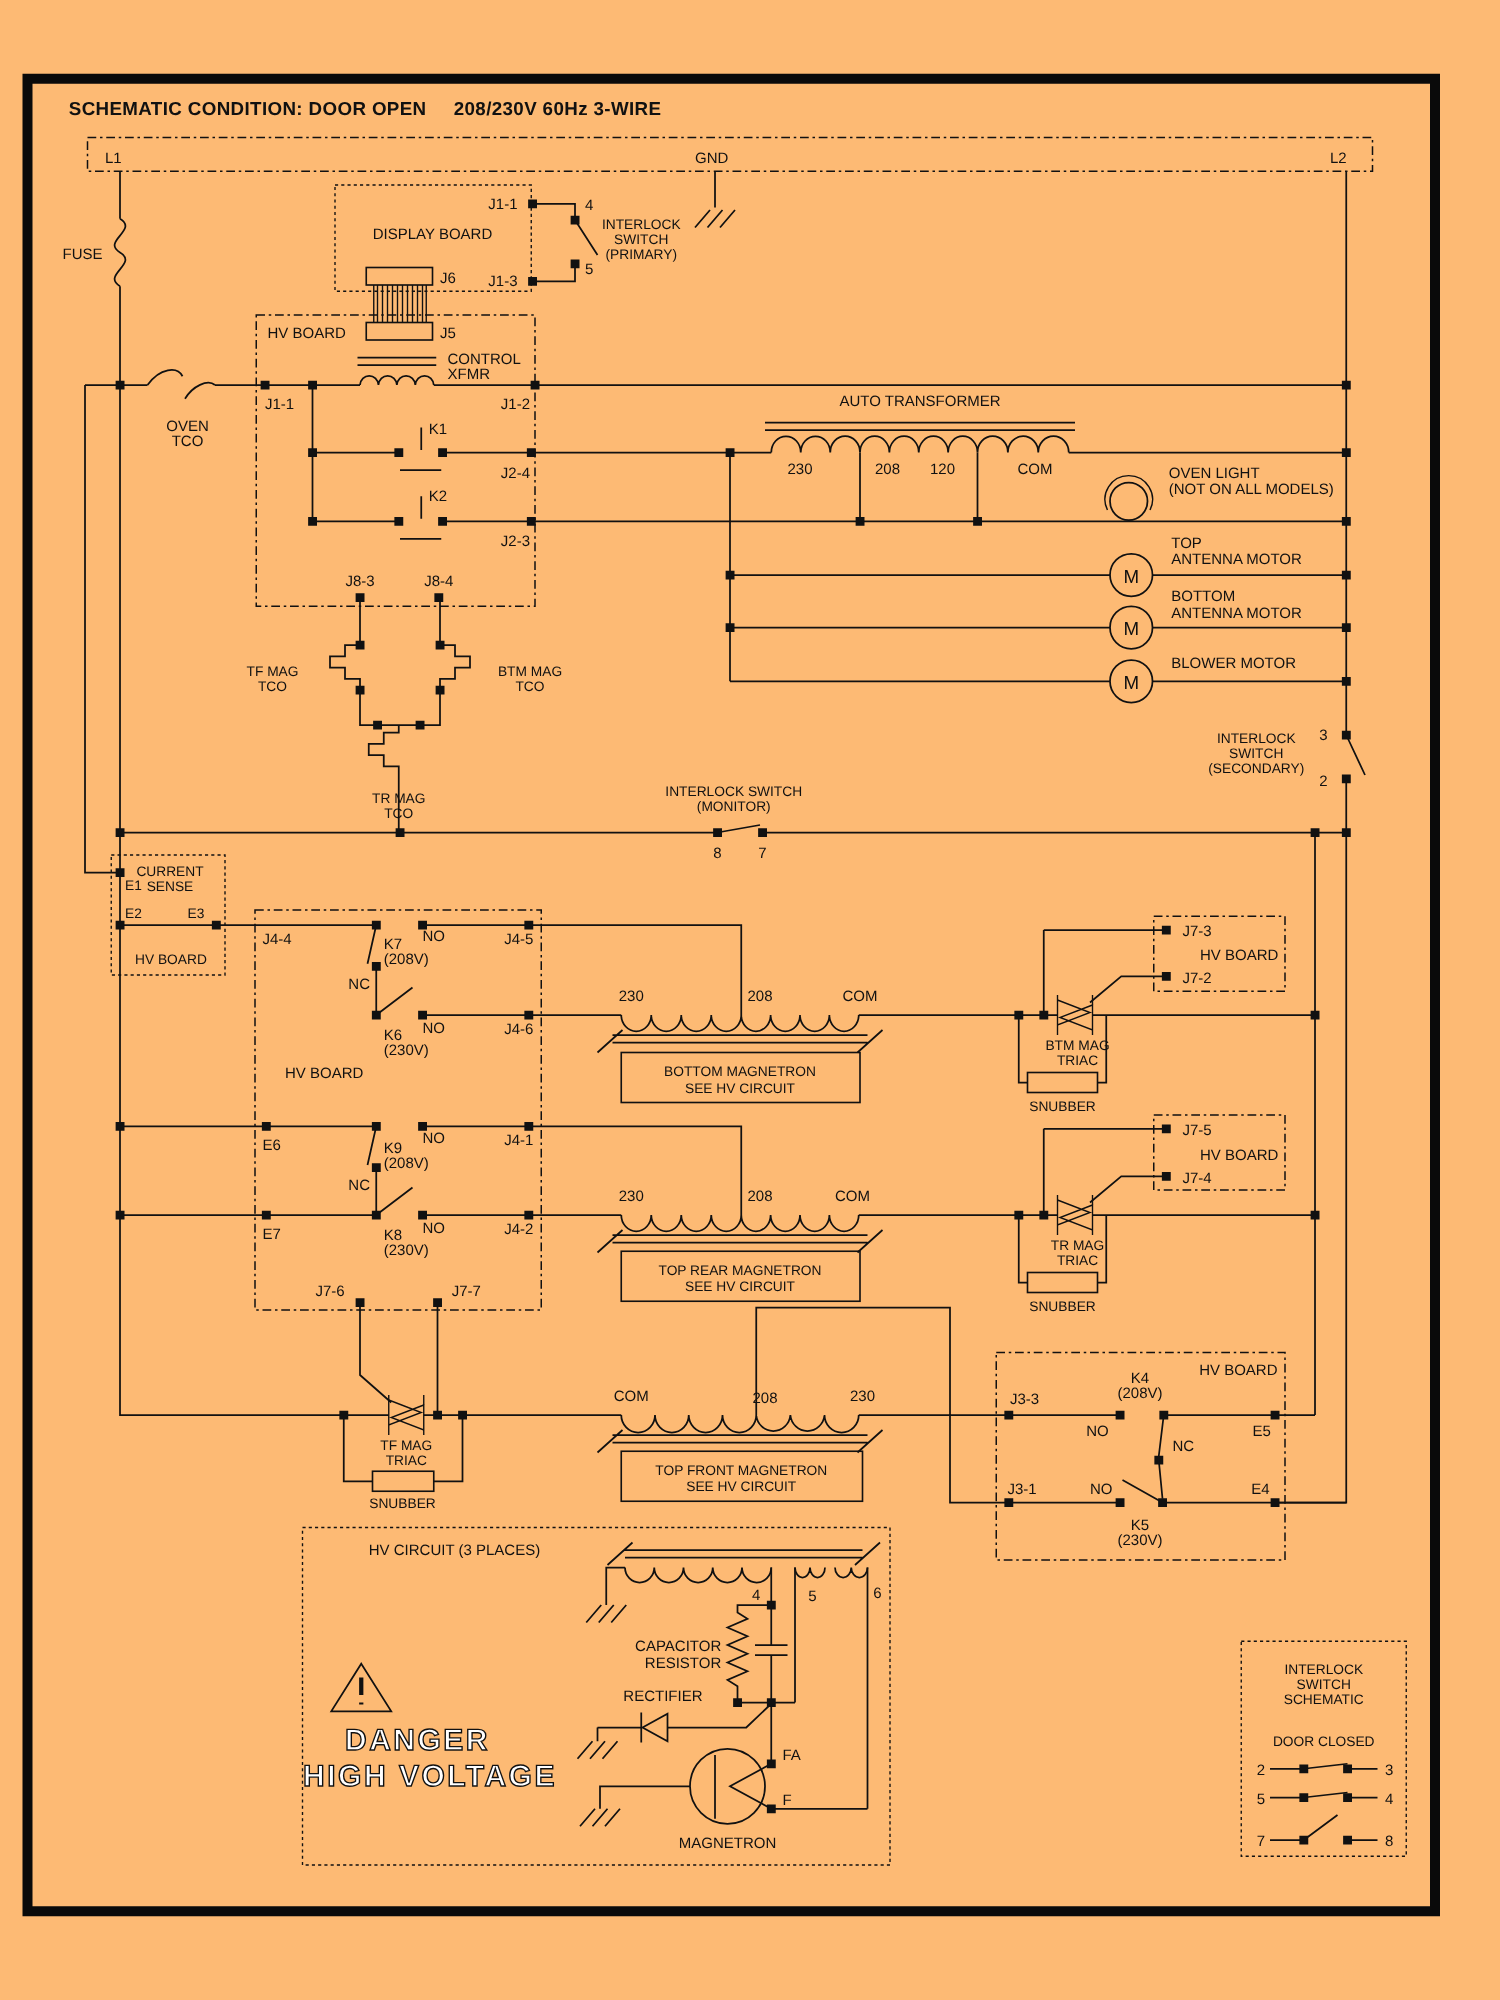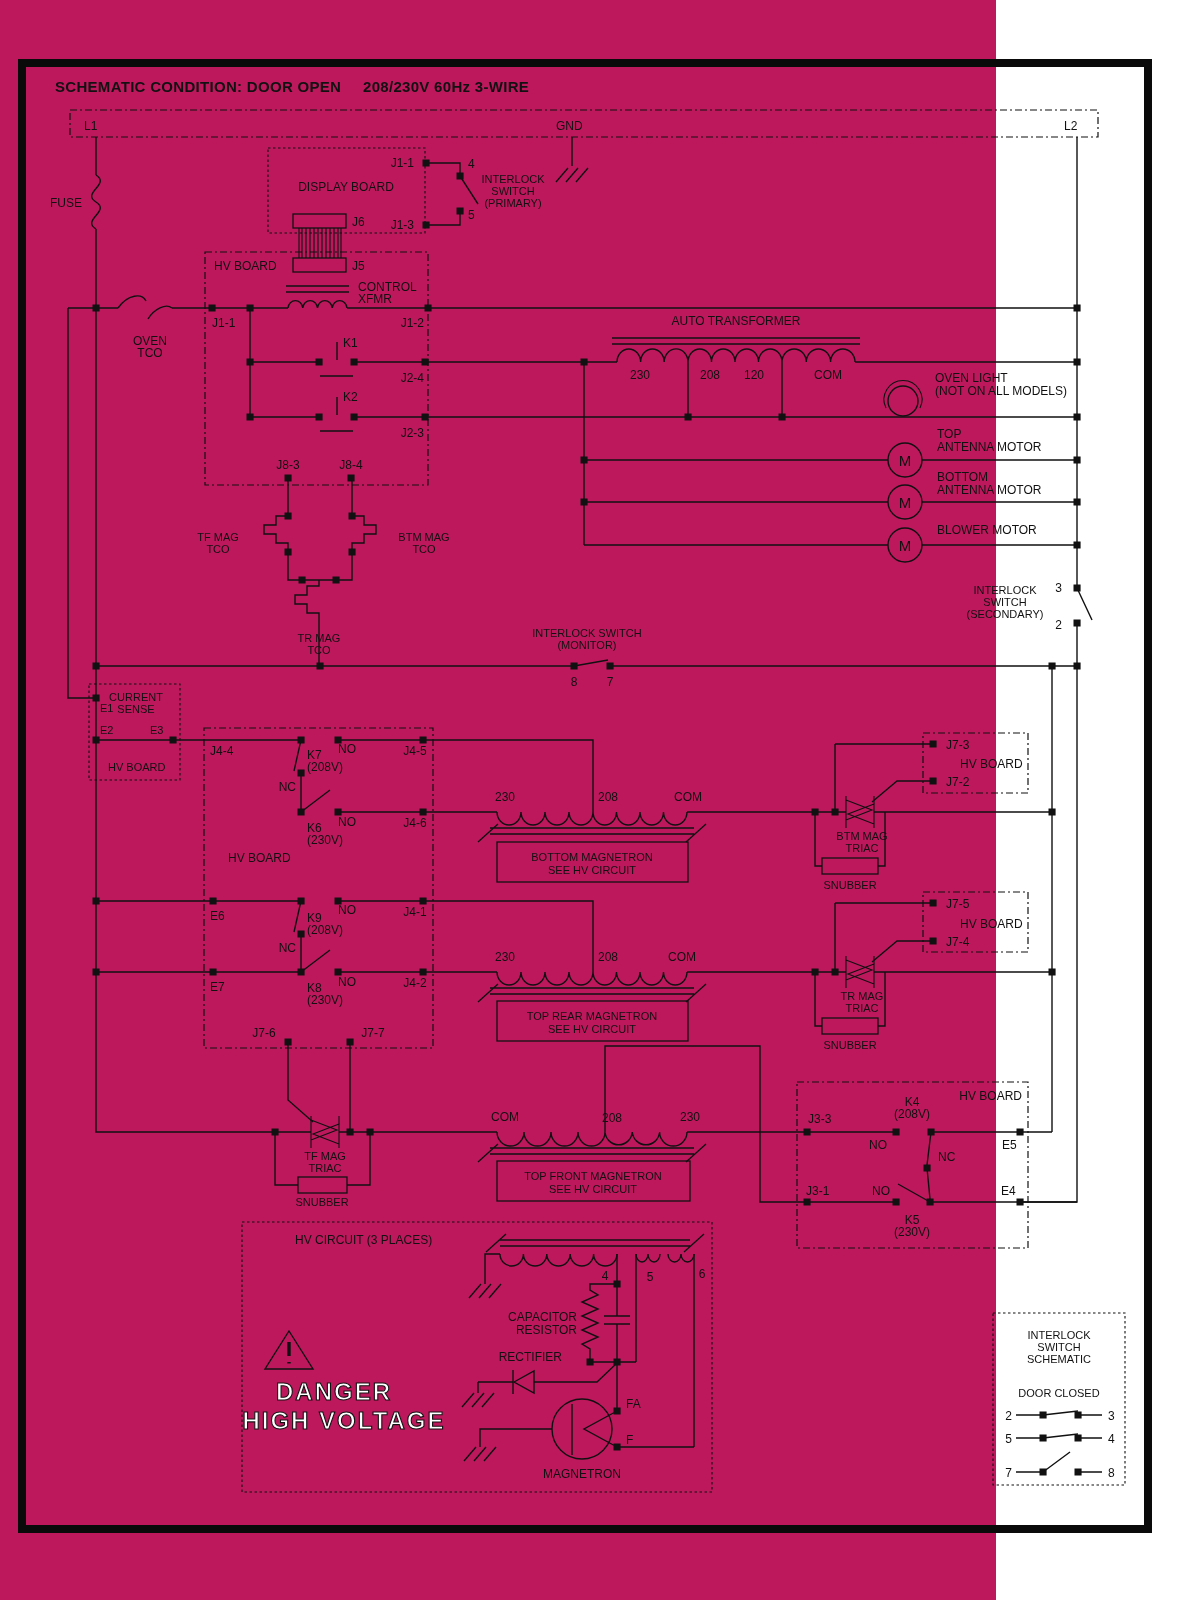--- a/index.html
+++ b/index.html
@@ -1,16 +1,16 @@
 <!DOCTYPE html>
 <html><head>
 <meta charset="utf-8">
 <style>
   html,body{margin:0;padding:0;background:#fff}
-  .page{width:996px;height:1600px;position:relative;background:#be185d}
+  .page{width:1200px;height:1600px;position:relative;background:#fdba74}
   svg{display:block}
   text{font-family:"Liberation Sans",sans-serif;font-size:12px;fill:#111}
   .ttl{font-size:15px;font-weight:bold;letter-spacing:.3px}
   .mid{text-anchor:middle}
   .end{text-anchor:end}
   .sm{font-size:11px}
   .mm{font-size:15px}
   .danger{font-size:24px;font-weight:bold;fill:#fff;stroke:#111;stroke-width:1.1;letter-spacing:2px;text-anchor:middle}
   .w{stroke:#111;stroke-width:1.4;fill:none}
   .w2{stroke:#111;stroke-width:1.1;fill:none}

